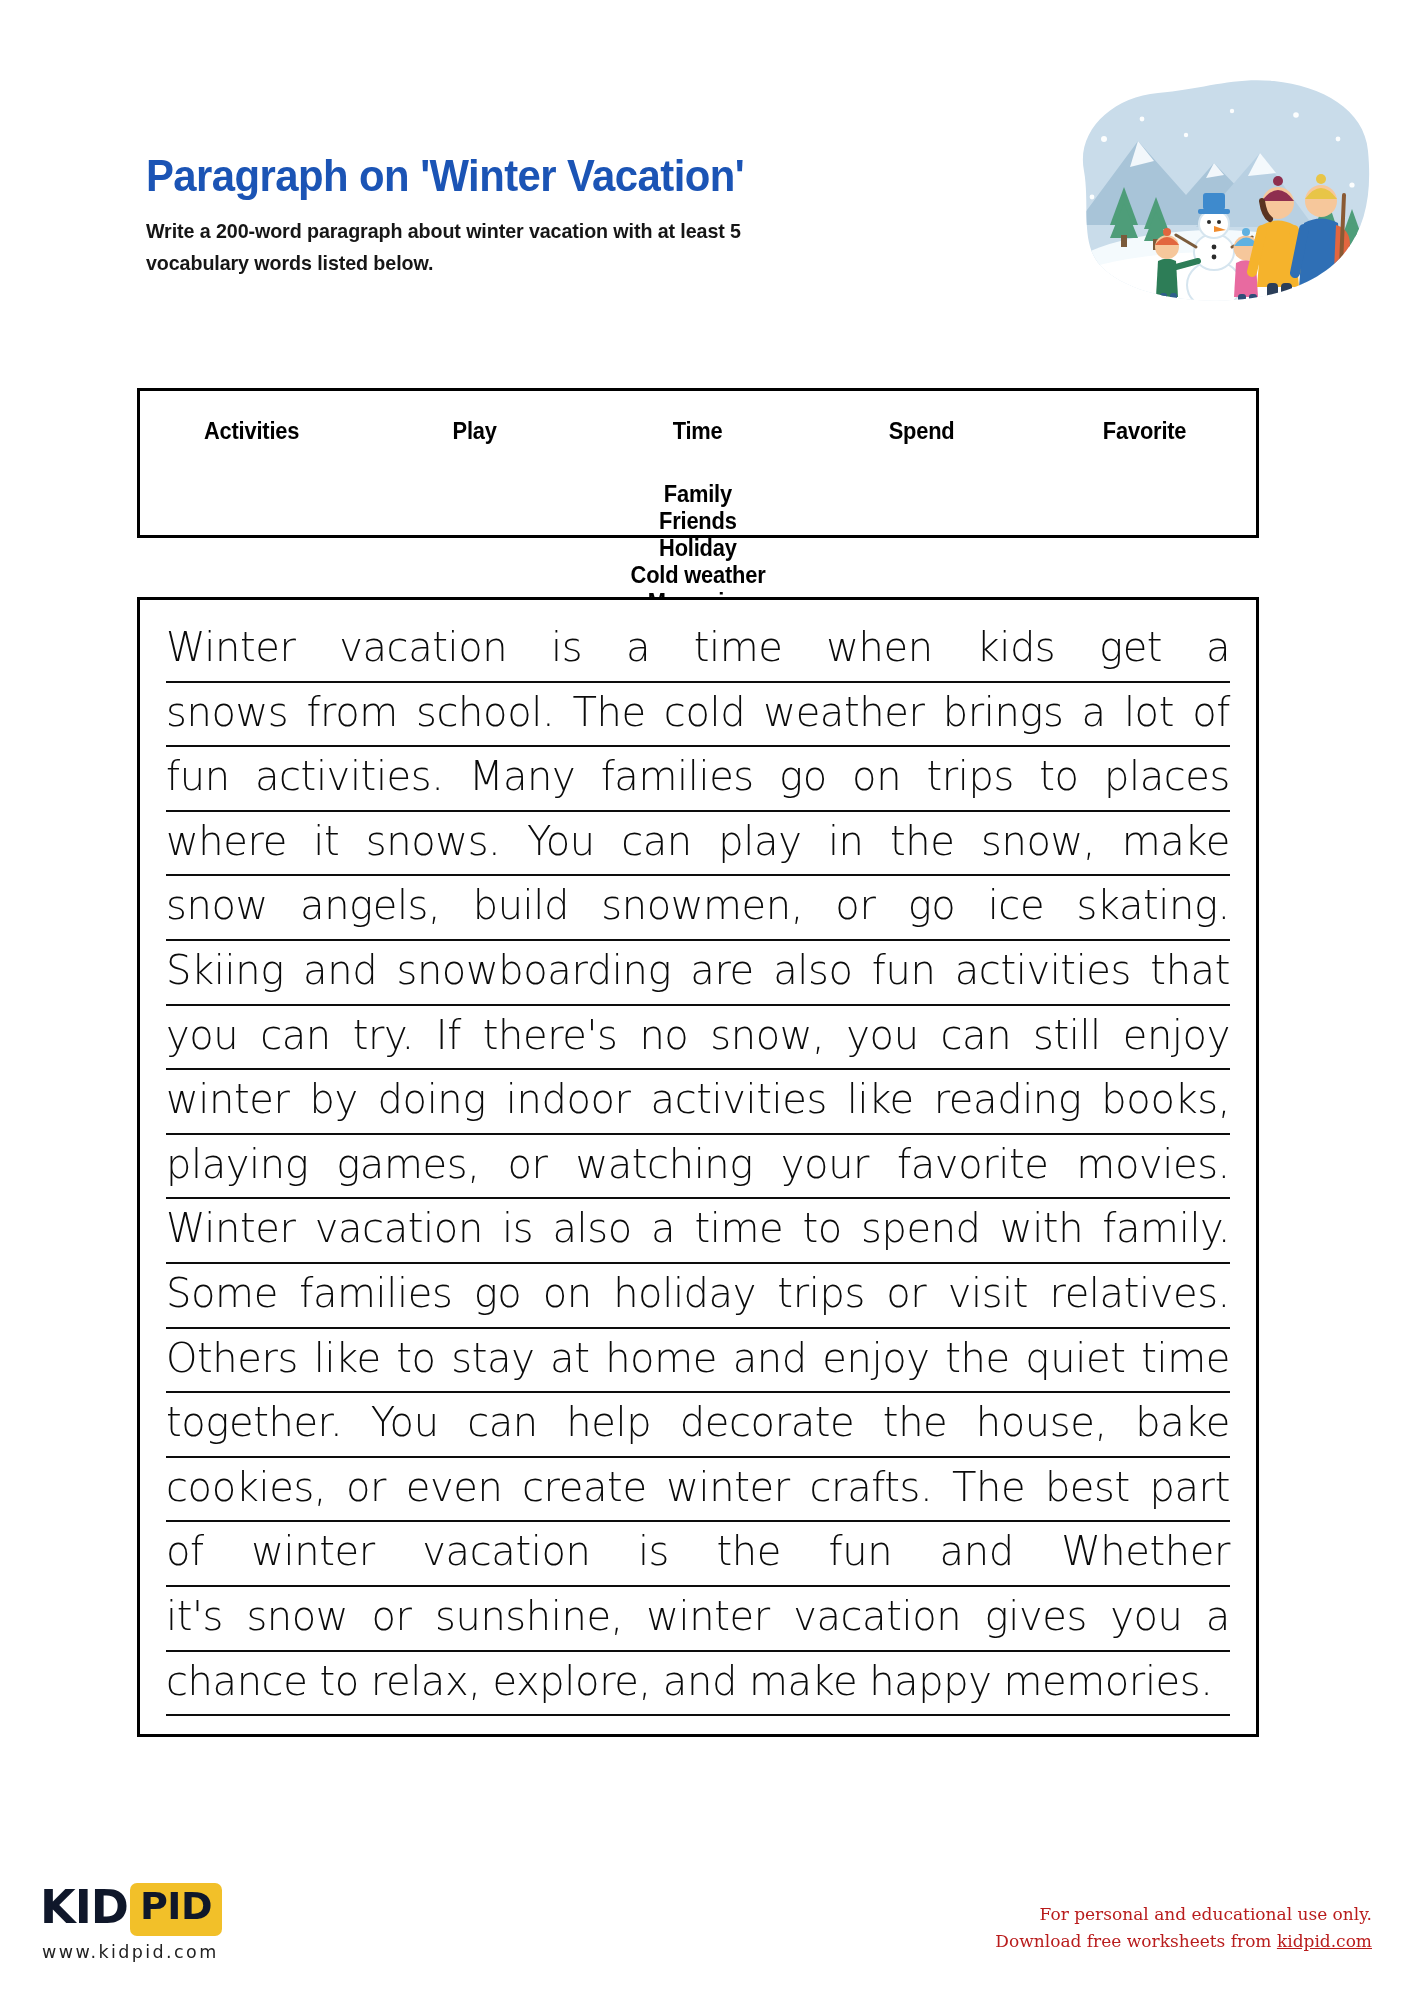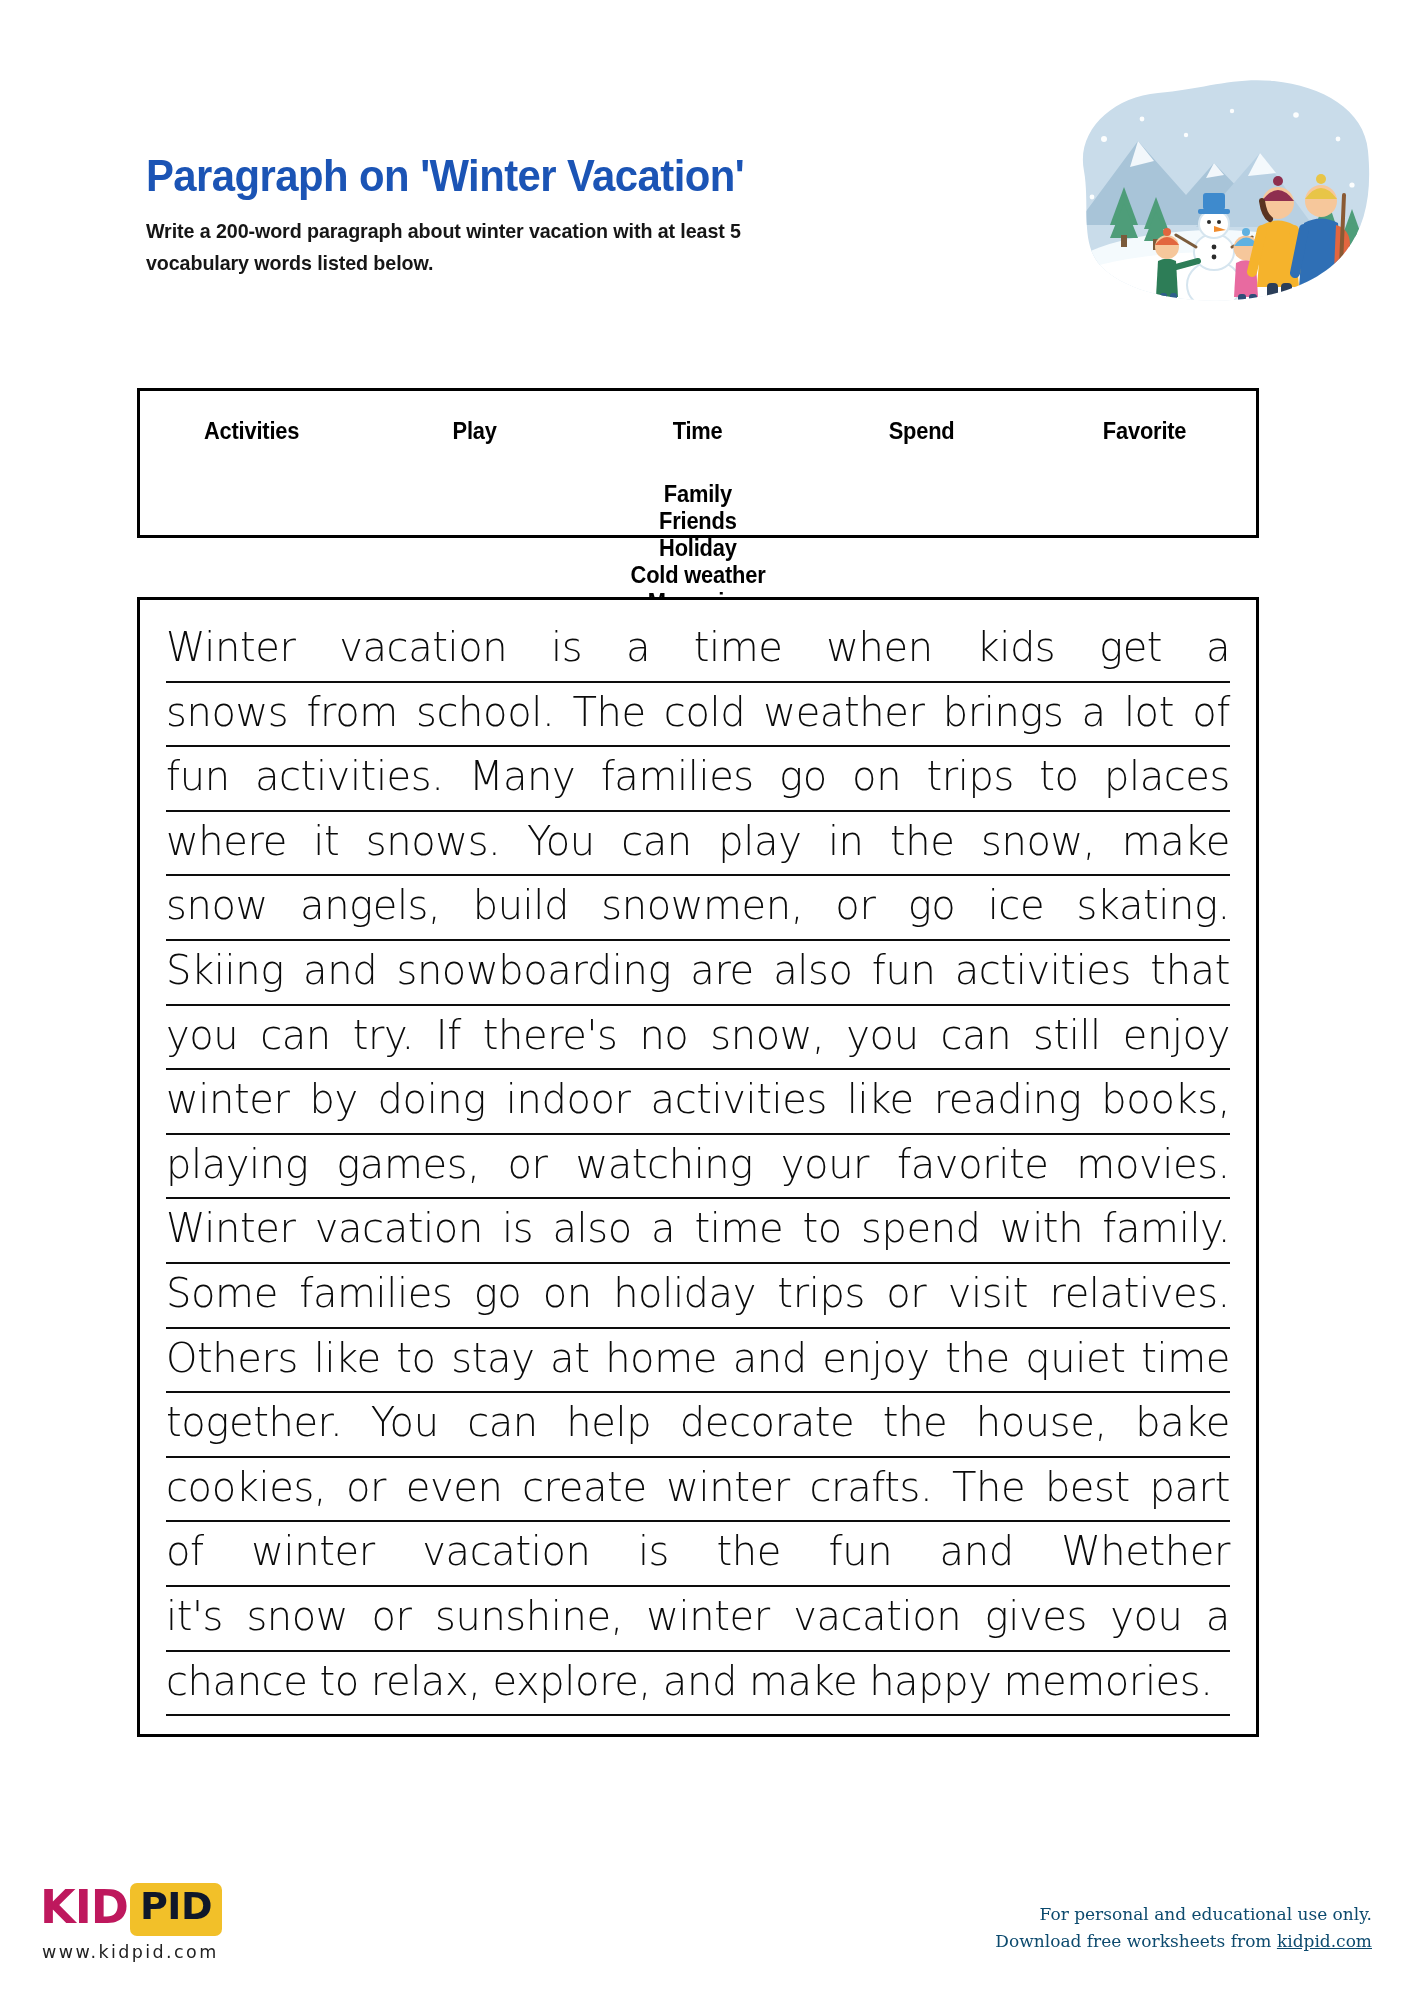--- a/index.html
+++ b/index.html
@@ -170,21 +170,21 @@
   .logo-mark {
     display: flex;
     align-items: center;
     height: 52px;
   }
   .logo-kid {
     font-family: "DejaVu Sans", sans-serif;
     font-weight: 700;
     font-size: 46px;
     line-height: 46px;
-    color: #be185d;
+    color: #0f172a;
     letter-spacing: -1px;
   }
   .logo-pid {
     font-family: "DejaVu Sans", sans-serif;
     font-weight: 700;
     font-size: 38px;
     line-height: 38px;
     color: #0f172a;
     background: #F2C029;
     border-radius: 7px;
@@ -203,21 +203,21 @@
   }
 
   .footer-note {
     position: absolute;
     right: 42px;
     bottom: 44px;
     text-align: right;
     font-family: "DejaVu Serif", serif;
     font-size: 17px;
     line-height: 1.62;
-    color: #0c4a6e;
+    color: #b91c1c;
   }
   .footer-note .link {
     text-decoration: underline;
   }
 </style>
 </head>
 <body>
 
 <div class="page">
 

